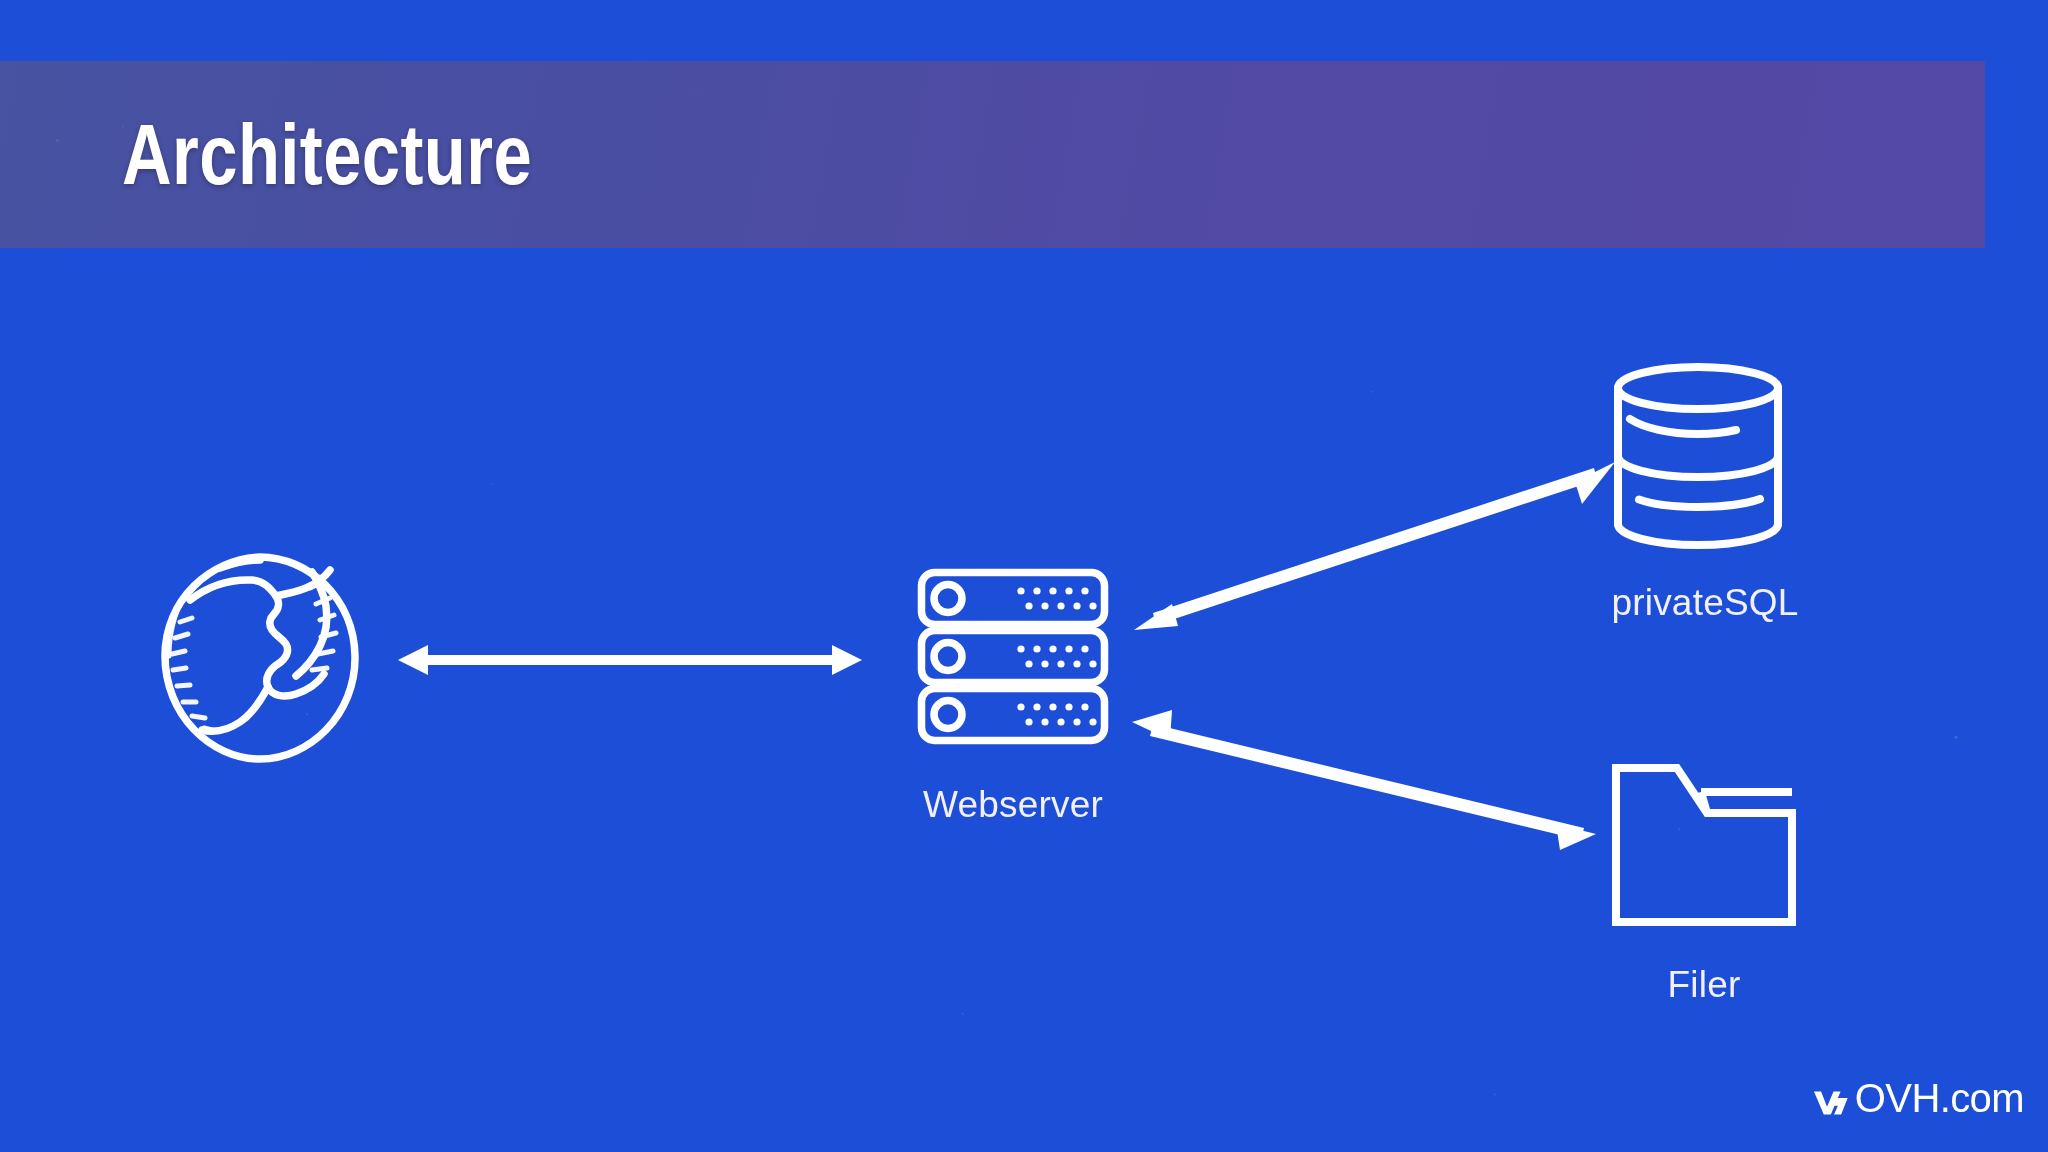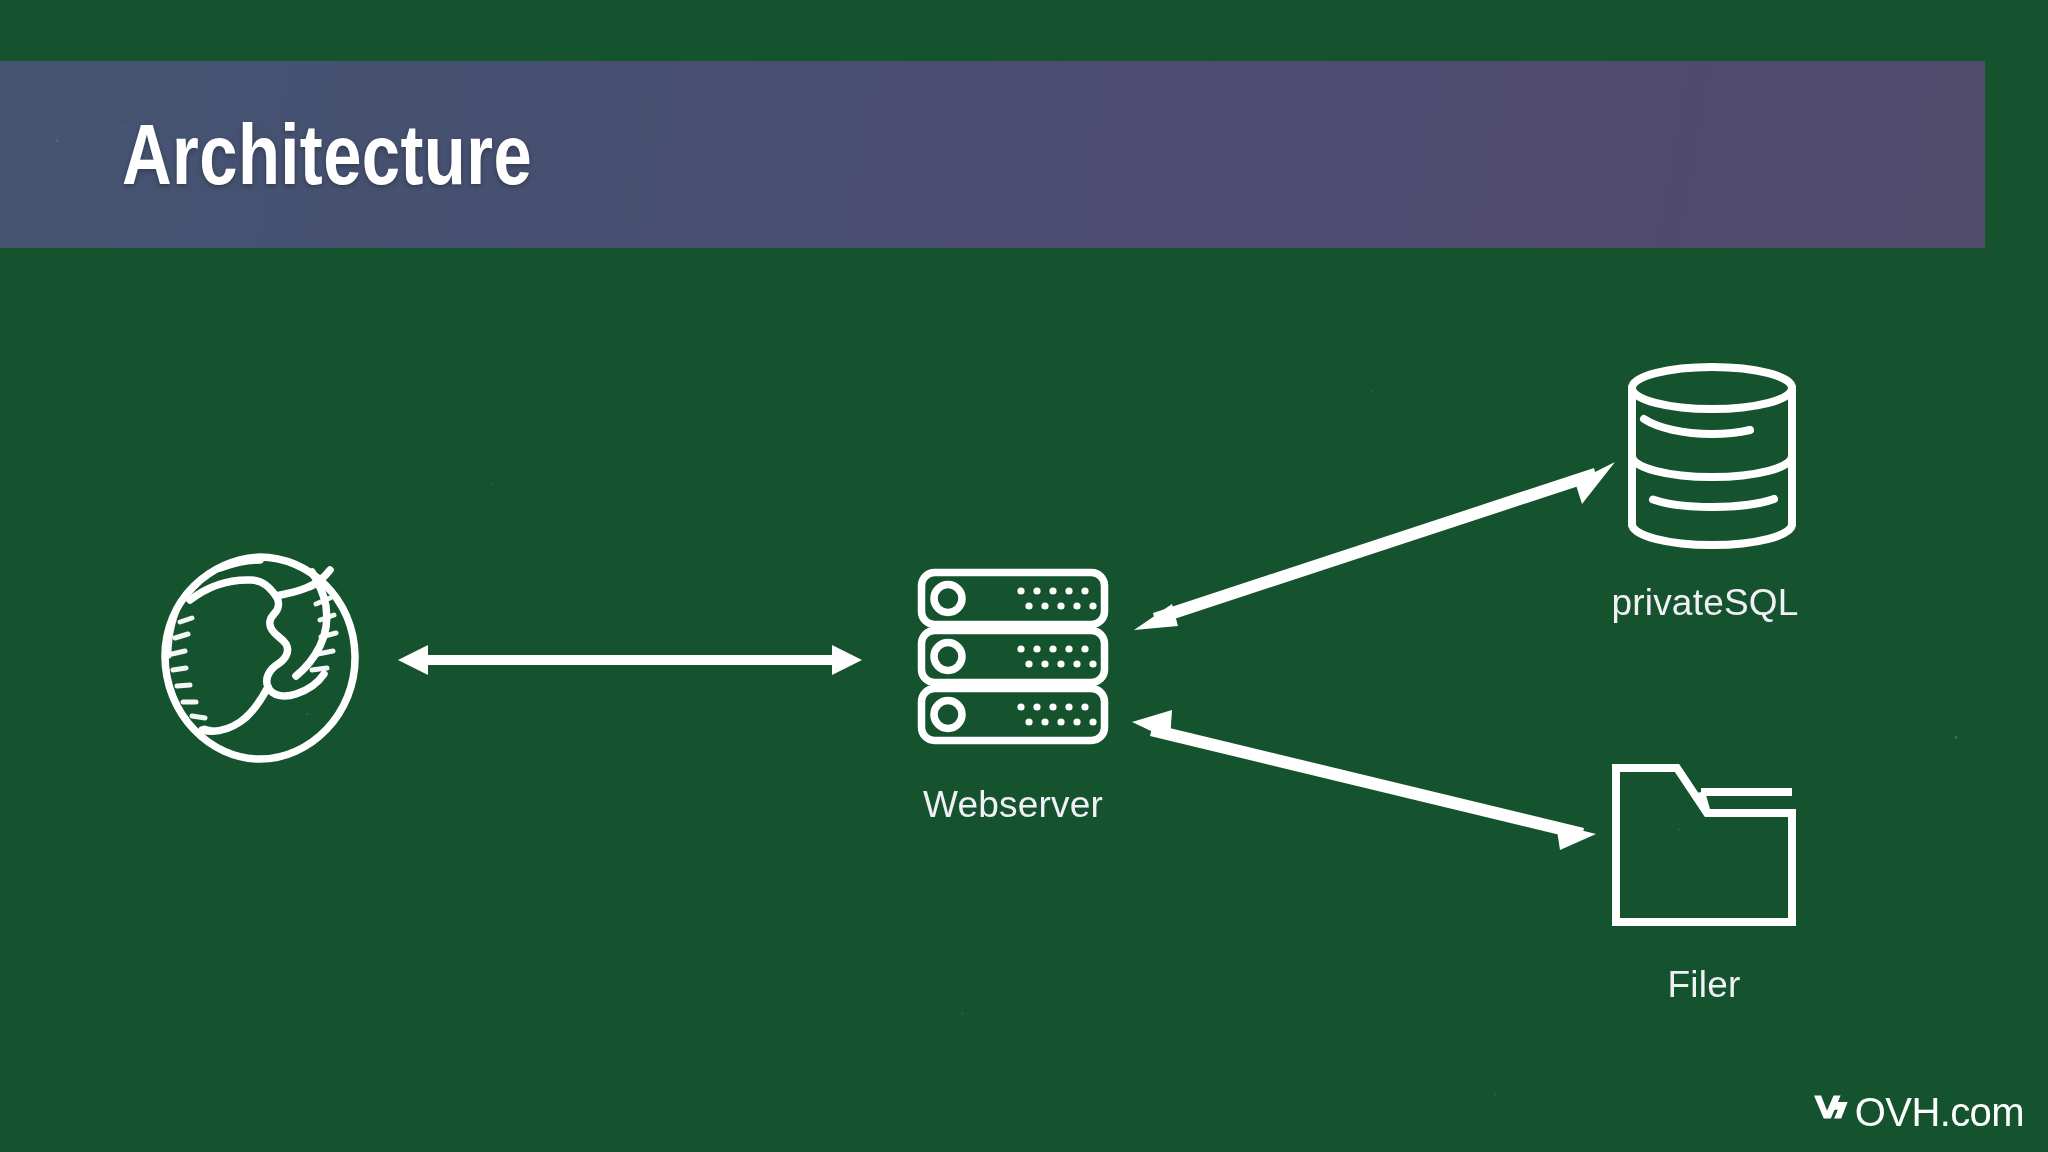--- a/index.html
+++ b/index.html
@@ -12,21 +12,21 @@
     position: relative;
     width: 2048px;
     height: 1152px;
     overflow: hidden;
     font-family: "Liberation Sans", "DejaVu Sans", sans-serif;
     background:
       radial-gradient(ellipse 1100px 760px at 96% 4%, rgba(96,36,104,0.75) 0%, rgba(96,36,104,0.0) 62%),
       radial-gradient(ellipse 1300px 900px at 78% 20%, rgba(72,26,82,0.72) 0%, rgba(72,26,82,0.0) 66%),
       radial-gradient(ellipse 1500px 1100px at 10% 96%, rgba(24,32,86,0.85) 0%, rgba(24,32,86,0.0) 70%),
       linear-gradient(118deg, #16194a 0%, #1d1a४8 18%, #241a4c 38%, #2d1a4d 58%, #371a4c 76%, #3d1847 100%);
-    background-color: #14532d;
+    background-color: #1d4ed8;
   }
   
   .stars {
     position: absolute;
     inset: 0;
     pointer-events: none;
     background-image:
       radial-gradient(circle 2px at 6% 11%, rgba(120,200,220,0.55), rgba(120,200,220,0) 70%),
       radial-gradient(circle 3px at 2.8% 12.2%, rgba(60,200,205,0.9), rgba(60,200,205,0) 72%),
       radial-gradient(circle 2px at 15% 62%, rgba(190,200,235,0.25), rgba(190,200,235,0) 70%),
@@ -59,21 +59,21 @@
     color: #ffffff;
     font-size: 86px;
     font-weight: 700;
     letter-spacing: 0.5px;
     transform: scaleX(0.80);
     transform-origin: left center;
     white-space: nowrap;
     text-shadow: 0 2px 6px rgba(0,0,0,0.28);
   }
   
-  .node { position: absolute; text-align: right; }
+  .node { position: absolute; }
   .node-label {
     position: absolute;
     left: 50%;
     transform: translateX(-50%);
     color: #f2f0f7;
     font-size: 37px;
     font-weight: 400;
     white-space: nowrap;
     letter-spacing: 0.2px;
   }
@@ -90,21 +90,21 @@
   #conn-webserver-database { left: 1120px; top: 452px; width: 500px; height: 190px; }
   #conn-webserver-filer { left: 1122px; top: 700px; width: 480px; height: 150px; }
   
   #ovh-logo {
     position: absolute;
     left: 1814px;
     top: 1078px;
     width: 210px;
     height: 54px;
     display: flex;
-    align-items: flex-end;
+    align-items: flex-start;
   }
   #ovh-logo-text {
     color: #ffffff;
     font-size: 40px;
     font-weight: 400;
     letter-spacing: -0.6px;
     margin-left: 5px;
     line-height: 1;
   }
 </style>

